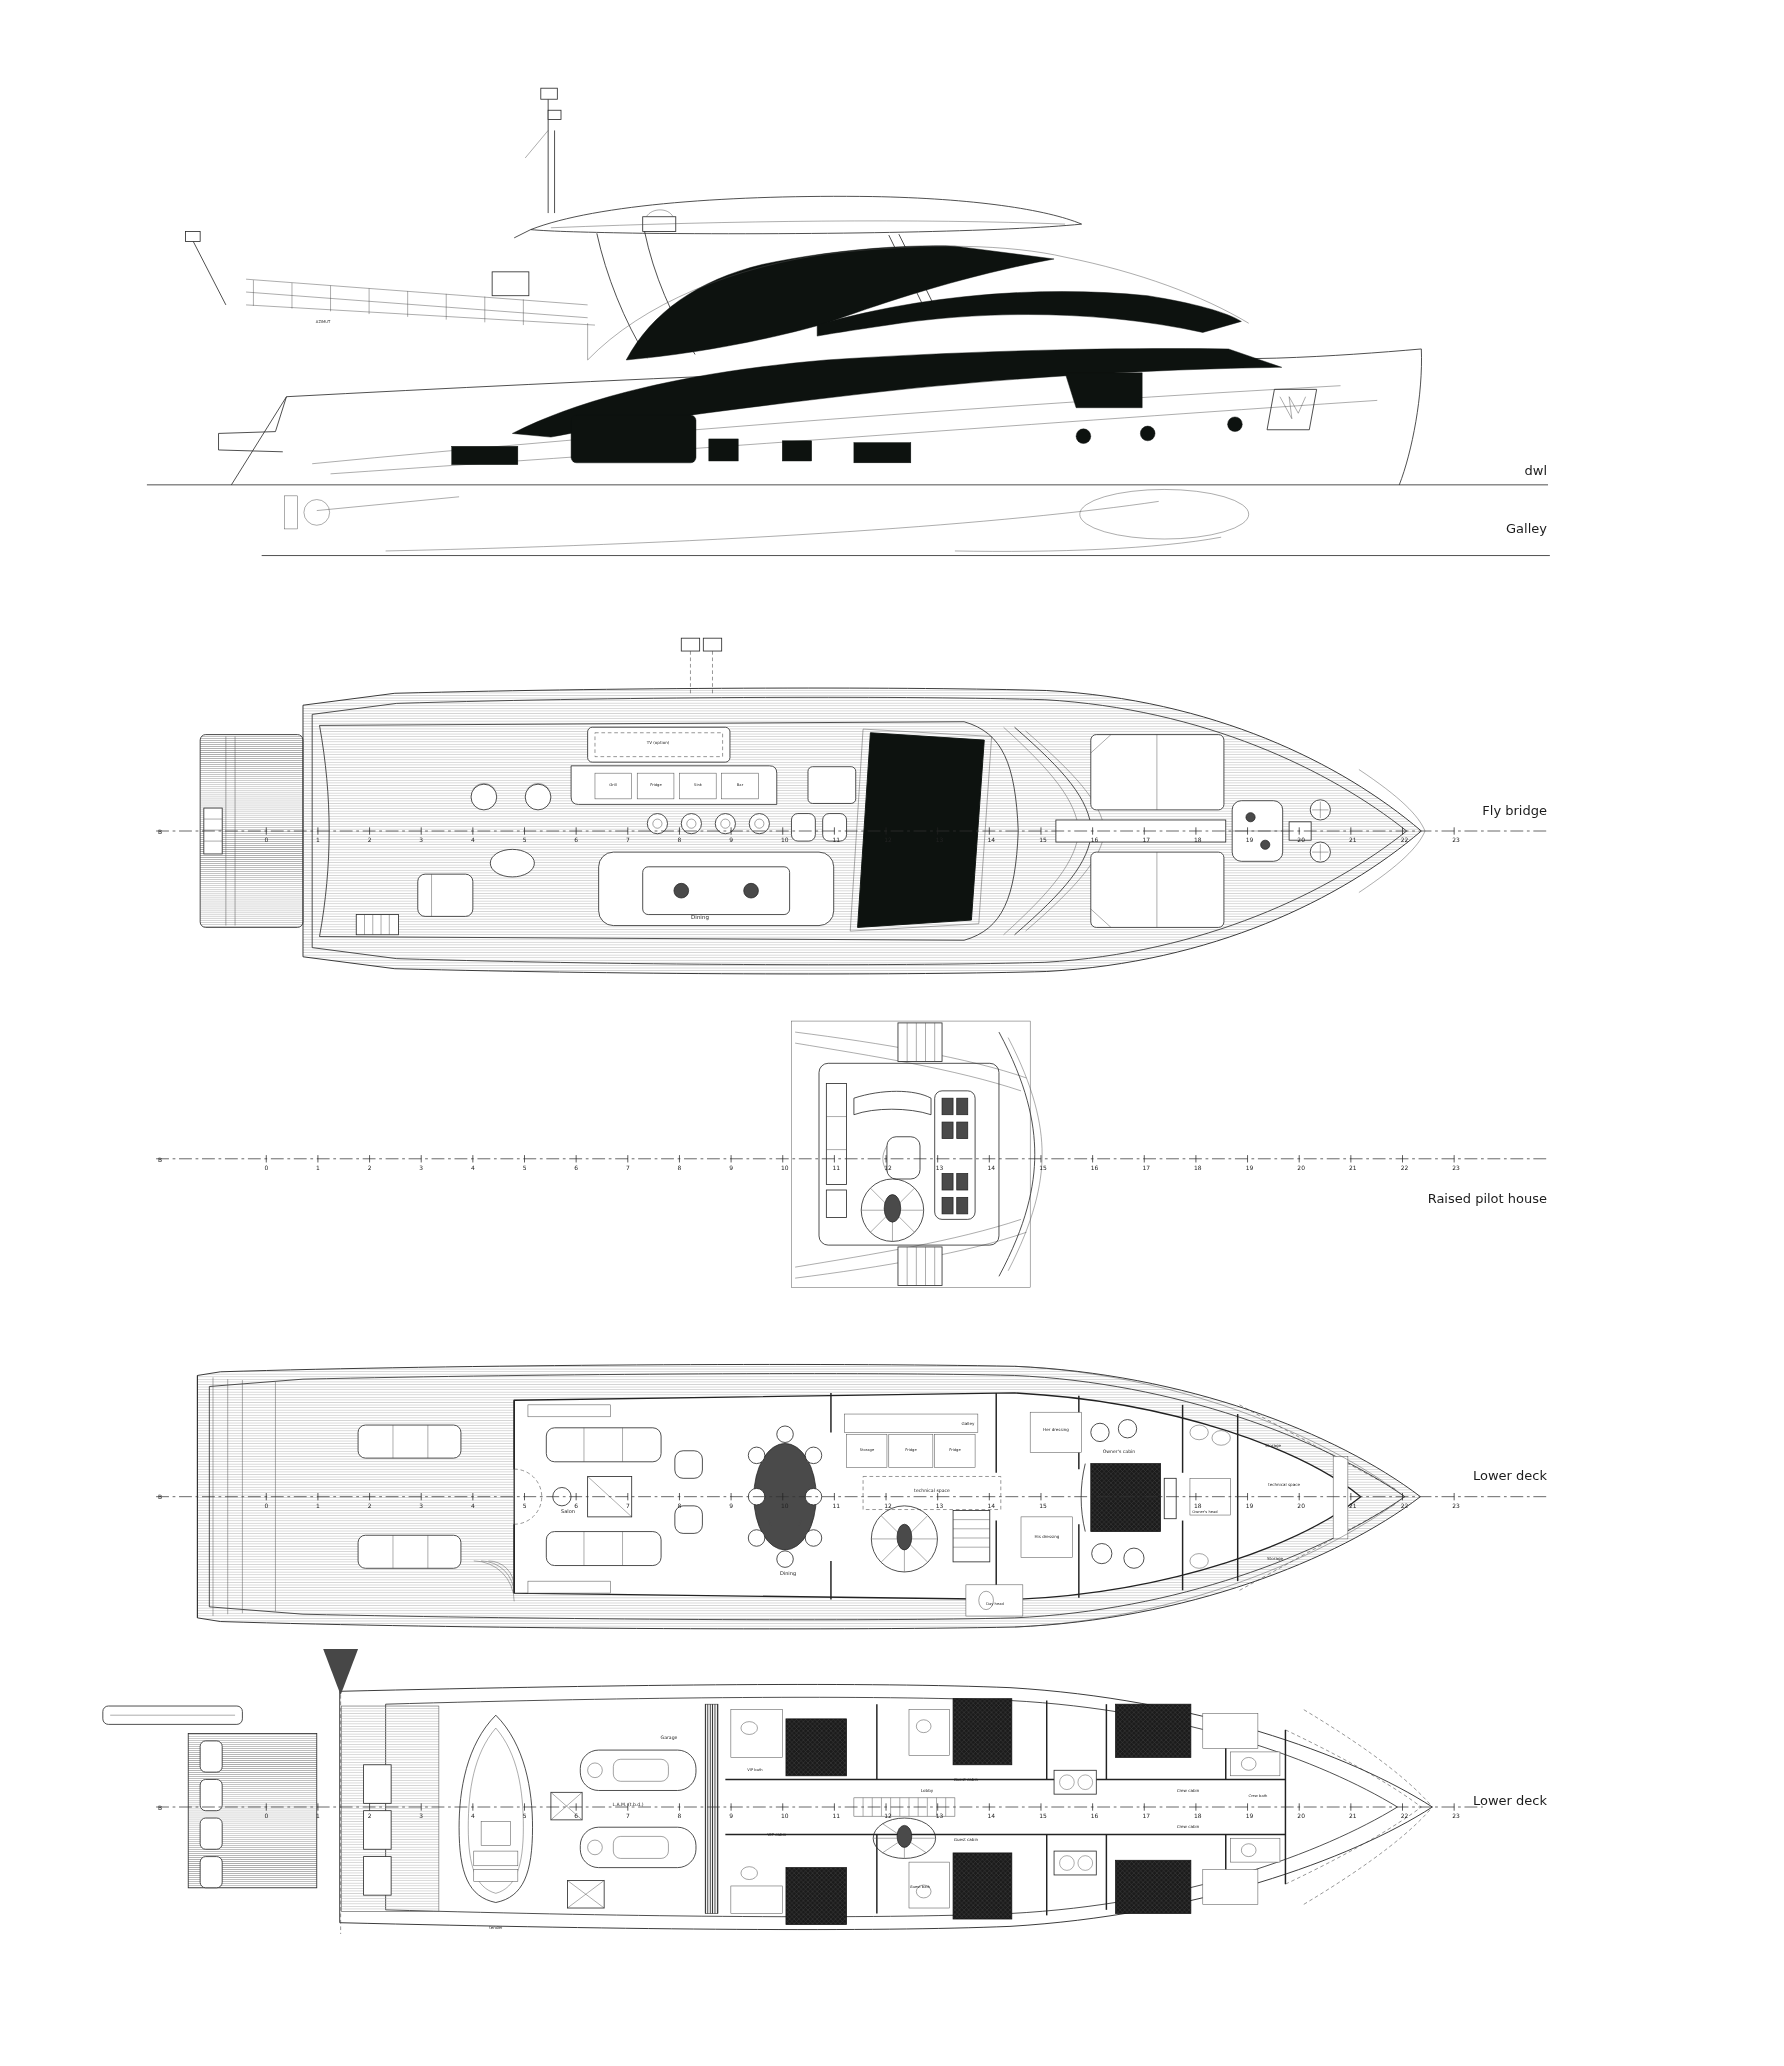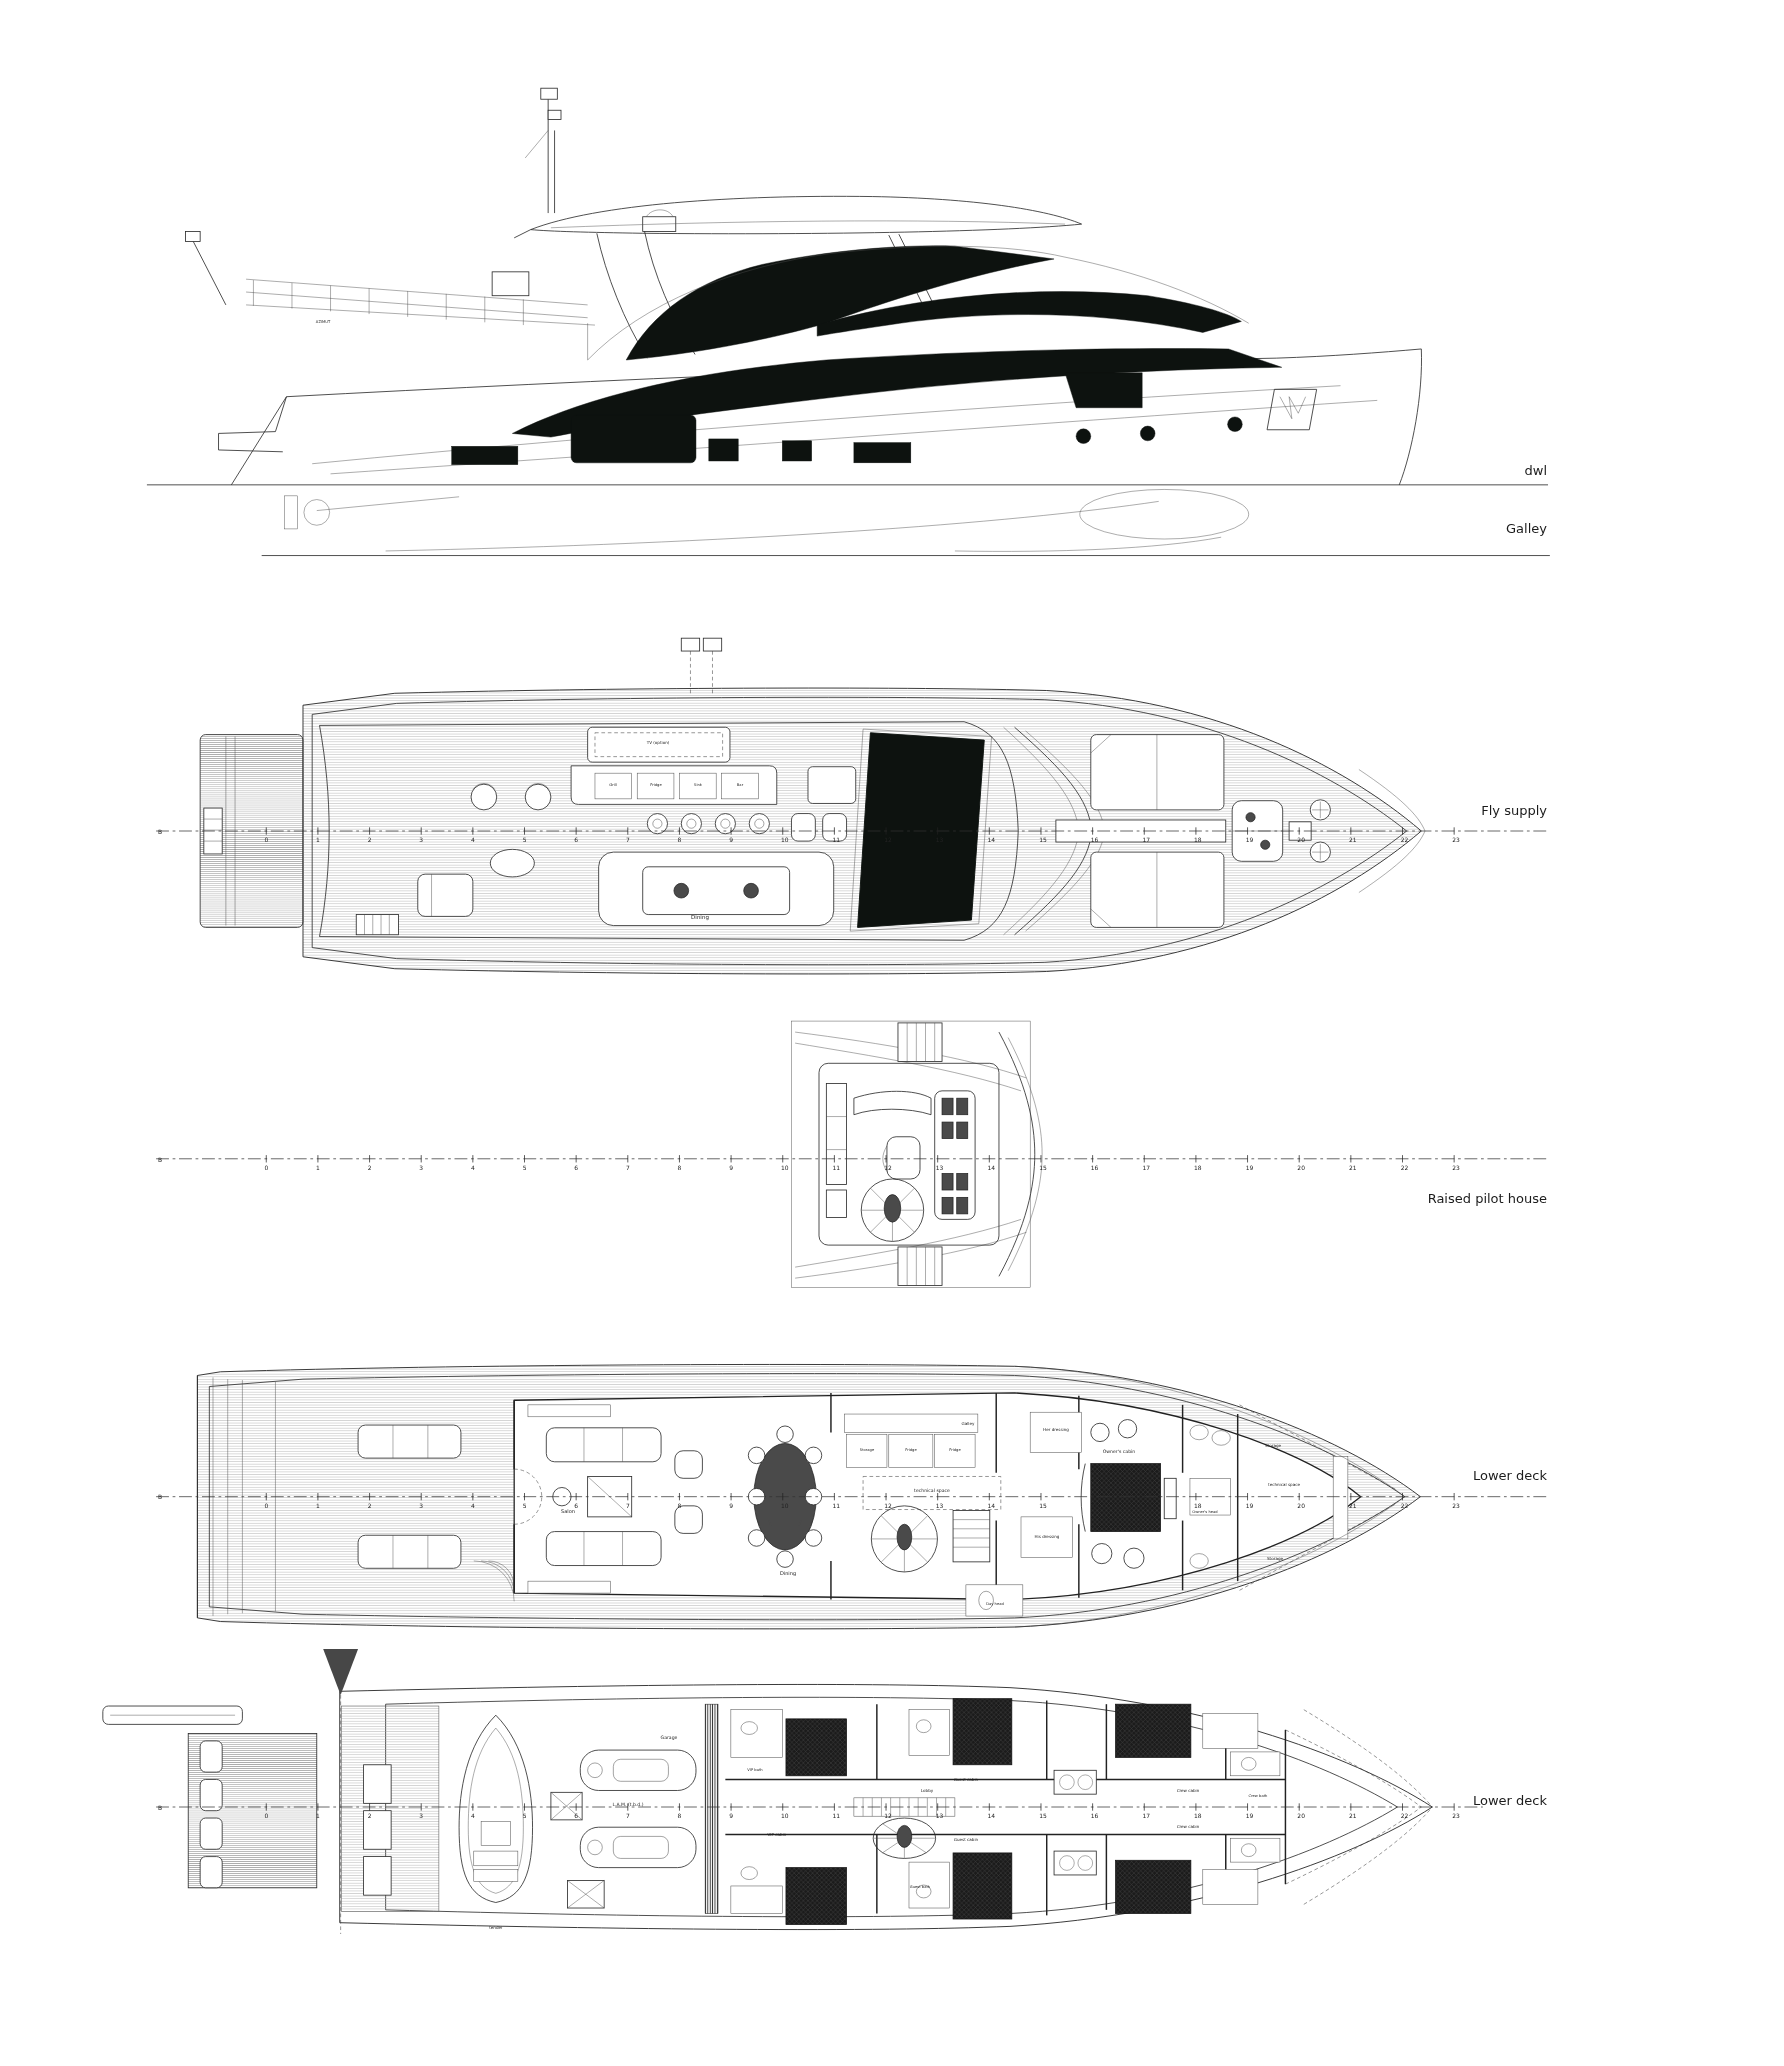--- a/index.html
+++ b/index.html
@@ -684,21 +684,21 @@
         <line x1="1527.5" y1="1964" x2="1527.5" y2="1972" class="tick"></line>
         <text x="1525.5" y="1980" class="stnum">22</text>
         <line x1="1583.75" y1="1964" x2="1583.75" y2="1972" class="tick"></line>
         <text x="1581.75" y="1980" class="stnum">23</text>
         <text x="172" y="1971" class="stnum">B</text>
       </g>
 </svg>
 
 <span class="lbl title" style="top:464px;">dwl</span>
 <span class="lbl title" style="top:522px;">Galley</span>
-<span class="lbl title" style="top:804px;">Fly supply</span>
+<span class="lbl title" style="top:804px;">Fly bridge</span>
 <span class="lbl title" style="top:1192px;">Raised pilot house</span>
 <span class="lbl title" style="top:1469px;">Lower deck</span>
 <span class="lbl title" style="top:1794px;text-align:right;">Lower deck</span>
 
 <span class="lbl s4 c" style="left:323px;top:323px;">AZIMUT</span>
 
 <span class="lbl s45 c" style="left:658px;top:743px;">TV (option)</span>
 <span class="lbl s4 c" style="left:613px;top:786px;">Grill</span>
 <span class="lbl s4 c" style="left:656px;top:786px;">Fridge</span>
 <span class="lbl s4 c" style="left:698px;top:786px;">Sink</span>

